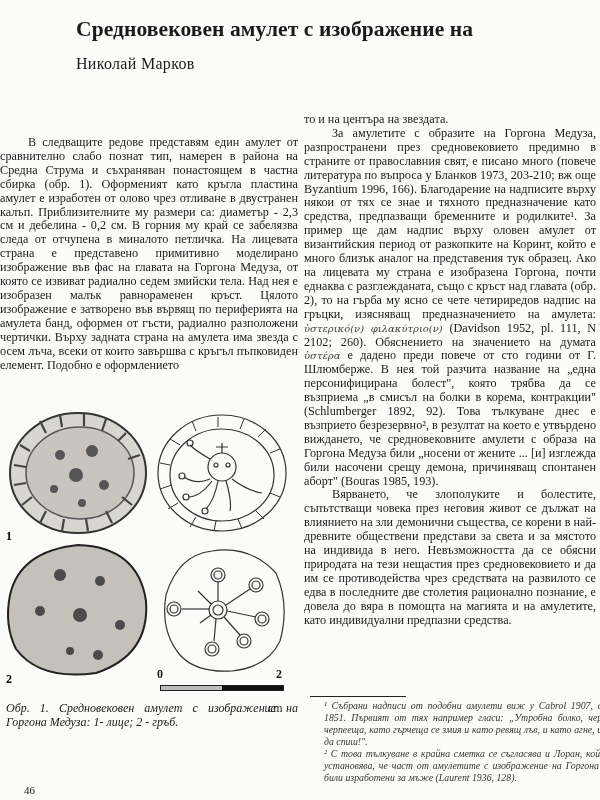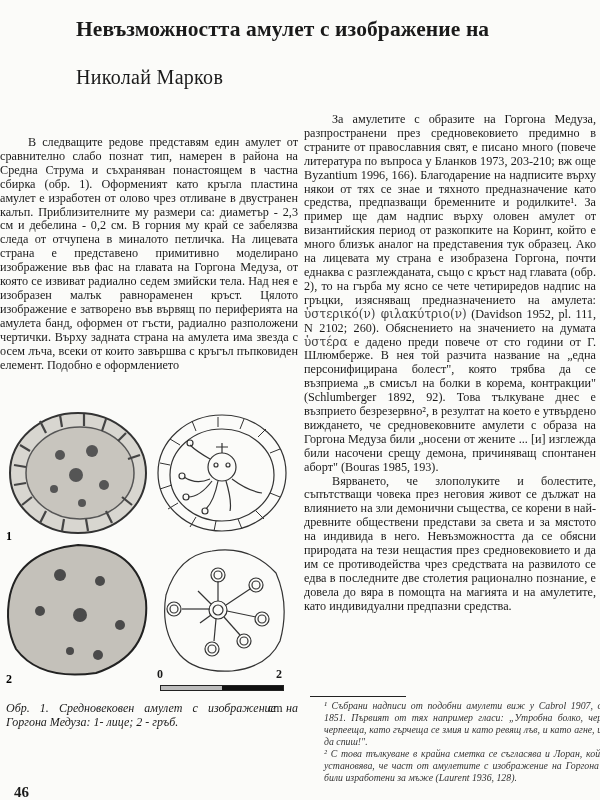--- a/index.html
+++ b/index.html
@@ -1,46 +1,47 @@
 <!DOCTYPE html>
 <html><head>
 <meta charset="utf-8">
 <style>
   html, body { margin:0; padding:0; }
   body { width:600px; height:800px; background:#fbfbf9; overflow:hidden; position:relative;
          font-family:"Liberation Serif", serif; color:#1a1a1a; }
   .title { position:absolute; left:76px; top:18px; width:480px; font-size:21.5px; font-weight:bold; line-height:22px; letter-spacing:0.1px; }
-  .author { position:absolute; left:76px; top:66px; font-size:20px; letter-spacing:0.3px; }
+  .author { position:absolute; left:76px; top:55px; font-size:16px; letter-spacing:0.3px; }
   .col { position:absolute; font-size:12.2px; line-height:13.9px; text-align:justify; }
   .col p { margin:0; }
   .col p.ind { text-indent:28px; }
   .left { left:0px; top:136px; width:298px; }
   .right { left:304px; top:113px; width:292px; }
-  .greek { font-family:"DejaVu Serif", serif; font-size:12px; color:#444; }
+  .greek { font-family:"DejaVu Serif", serif; font-size:10px; color:#444; font-style:italic; }
   .figure { position:absolute; left:0; top:405px; width:300px; height:295px; }
   .caption { position:absolute; left:6px; top:702px; width:292px; font-size:12px; line-height:13.5px; font-style:italic; text-align:justify; }
-  .pagenum { position:absolute; left:14px; top:784px; font-size:15px;font-weight:bold; }
+  .pagenum { position:absolute; left:24px; top:784px; font-size:11px; }
   .fn-rule { position:absolute; left:310px; top:696px; width:96px; border-top:1.5px solid #222; }
   .footnotes { position:absolute; left:324px; top:700px; width:288px; font-size:9.8px; line-height:12px; font-style:italic; font-weight:normal; text-align:justify; color:#333; }
   .footnotes p { margin:0; }
   .lbl { position:absolute; font-size:12px; font-weight:bold; }
 </style>
 </head>
 <body>
 
 <div class="title">
-  <div>Невъзможността амулет с изображение на</div>
+  <div>Средновековен амулет с изображение на</div>
 </div>
 <div class="author">Николай Марков</div>
 
 <div class="col left">
   <p class="ind">В следващите редове представям един амулет от сравнително слабо познат тип, намерен в района на Средна Струма и съхраняван понастоящем в частна сбирка (обр. 1). Оформеният като кръгла пластина амулет е изработен от олово чрез отливане в двустранен калъп. Приблизителните му размери са: диаметър - 2,3 см и дебелина - 0,2 см. В горния му край се забелязва следа от отчупена в миналото петличка. На лицевата страна е представено примитивно моделирано изображение във фас на главата на Горгона Медуза, от която се извиват радиално седем змийски тела. Над нея е изобразен малък равнораменен кръст. Цялото изображение е затворено във вървящ по периферията на амулета банд, оформен от гъсти, радиално разположени чертички. Върху задната страна на амулета има звезда с осем лъча, всеки от които завършва с кръгъл пъпковиден елемент. Подобно е оформлението</p>
 </div>
 
 <div class="col right">
+  <p>то и на центъра на звездата.</p>
   <p class="ind"><span>За амулетите с образите на Горгона Медуза, разпространени през средновековието предимно в страните от православния свят, е писано много (повече литература по въпроса у Бланков 1973, 203-210; вж още Byzantium 1996, 166). Благодарение на надписите върху някои от тях се знае и тяхното предназначение като средства, предпазващи бременните и родилките¹. За пример ще дам надпис върху оловен амулет от византийския период от разкопките на Коринт, който е много близък аналог на представения тук образец. Ако на лицевата му страна е изобразена Горгона, почти еднаква с разглежданата, също с кръст над главата (обр. 2), то на гърба му ясно се чете четириредов надпис на гръцки, изясняващ предназначението на амулета: </span><span class="greek">ὑστερικό(ν) φιλακύτριο(ν)</span><span> (Davidson 1952, pl. 111, N 2102; 260). Обяснението на значението на думата </span><span class="greek">ὑστέρα</span><span> е дадено преди повече от сто години от Г. Шлюмберже. В нея той разчита название на „една персонифицирана болест", която трябва да се възприема „в смисъл на болки в корема, контракции" (Schlumberger 1892, 92). Това тълкуване днес е възприето безрезервно², в резултат на което е утвърдено виждането, че средновековните амулети с образа на Горгона Медуза били „носени от жените ... [и] изглежда били насочени срещу демона, причиняващ спонтанен аборт" (Bouras 1985, 193).</span></p>
   <p class="ind">Вярването, че злополуките и болестите, съпътстващи човека през неговия живот се дължат на влиянието на зли демонични същества, се корени в най-древните обществени представи за света и за мястото на индивида в него. Невъзможността да се обясни природата на тези нещастия през средновековието и да им се противодейства чрез средствата на развилото се едва в последните две столетия рационално познание, е довела до вяра в помощта на магията и на амулетите, като индивидуални предпазни средства.</p>
 </div>
 
 <div class="figure">
   <svg width="300" height="295" viewBox="0 0 300 295">
 
     <g>
       <ellipse cx="78" cy="68" rx="68" ry="60" fill="#d8d6d0" stroke="#333" stroke-width="2"></ellipse>
       <ellipse cx="80" cy="68" rx="54" ry="46" fill="#c8c5be" stroke="#555" stroke-width="1.5"></ellipse>

